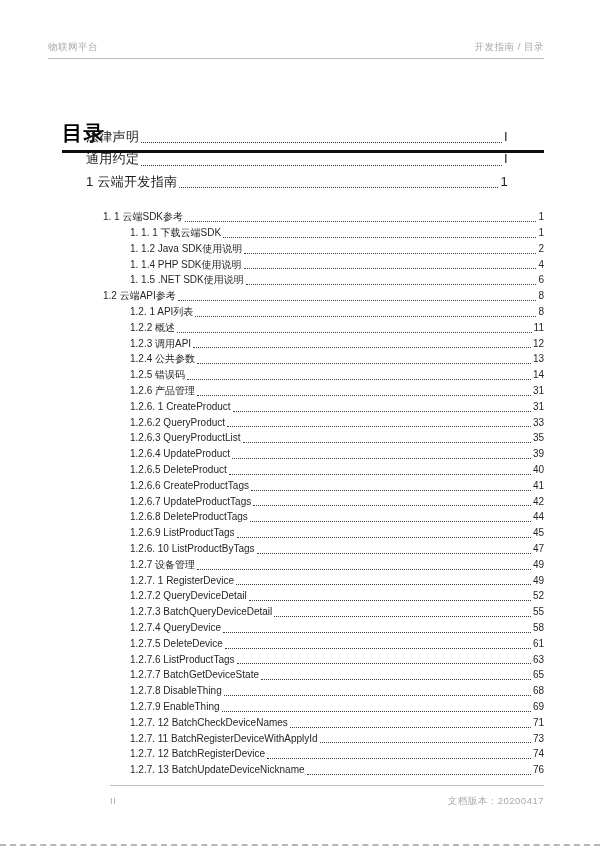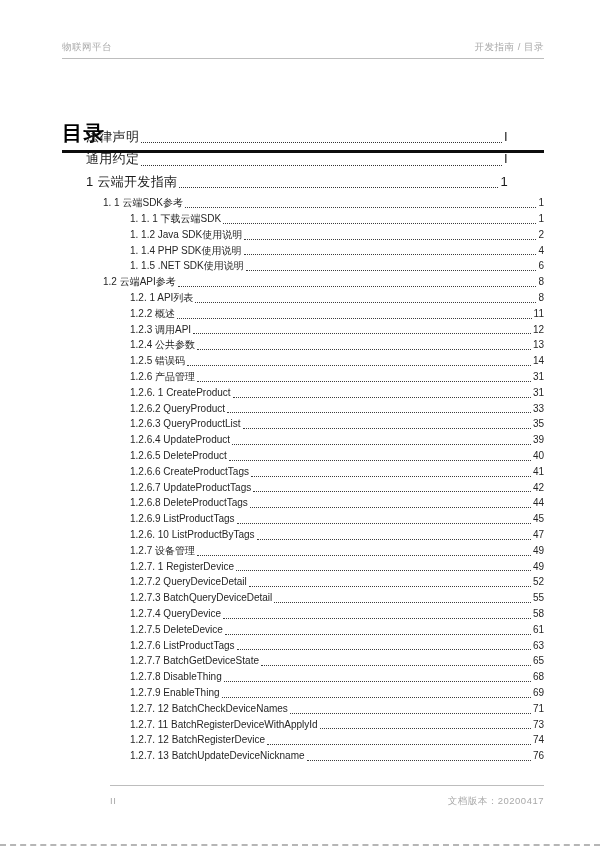--- a/index.html
+++ b/index.html
@@ -7,21 +7,21 @@
   body {
     width: 600px; height: 851px;
     background: #ffffff;
     position: relative;
     font-family: "Liberation Sans", "DejaVu Sans", sans-serif;
     color: #262626;
     overflow: hidden;
   }
 
   .page-header {
-    position: absolute; left: 62px; right: 56px; top: 40px;
+    position: absolute; left: 48px; right: 56px; top: 40px;
     display: flex; justify-content: space-between; align-items: flex-end;
     font-size: 9.5px; line-height: 13px; color: #a9a9a9;
     letter-spacing: 0.5px;
     padding-bottom: 5px;
     border-bottom: 1px solid #bdbdbd;
   }
 
   .doc-title {
     position: absolute; left: 62px; right: 56px; top: 80px;
     font-size: 20.5px; line-height: 26px; font-weight: bold; color: #000;
@@ -34,21 +34,21 @@
   .toc { position: absolute; left: 62px; right: 56px; top: 126px; }
 
   .toc-top-row {
     display: flex; align-items: baseline;
     line-height: 22.4px; font-size: 13px; color: #1a1a1a;
     padding-left: 24px; padding-right: 36px;
     letter-spacing: 0.3px;
   }
   .toc-top-row .leader { border-bottom: 1.8px dotted #333; transform: translateY(-5px); }
 
-  .toc-sub { margin-top: 2px; }
+  .toc-sub { margin-top: 16px; }
   .toc-sub-row {
     display: flex; align-items: baseline;
     line-height: 15.8px; font-size: 10px; color: #262626;
   }
   .toc-sub-row .leader { border-bottom: 1.5px dotted #3d3d3d; transform: translateY(-3px); }
 
   .indent-1 { padding-left: 41px; }
   .indent-2 { padding-left: 68px; }
 
   .toc-entry-label { white-space: nowrap; }

